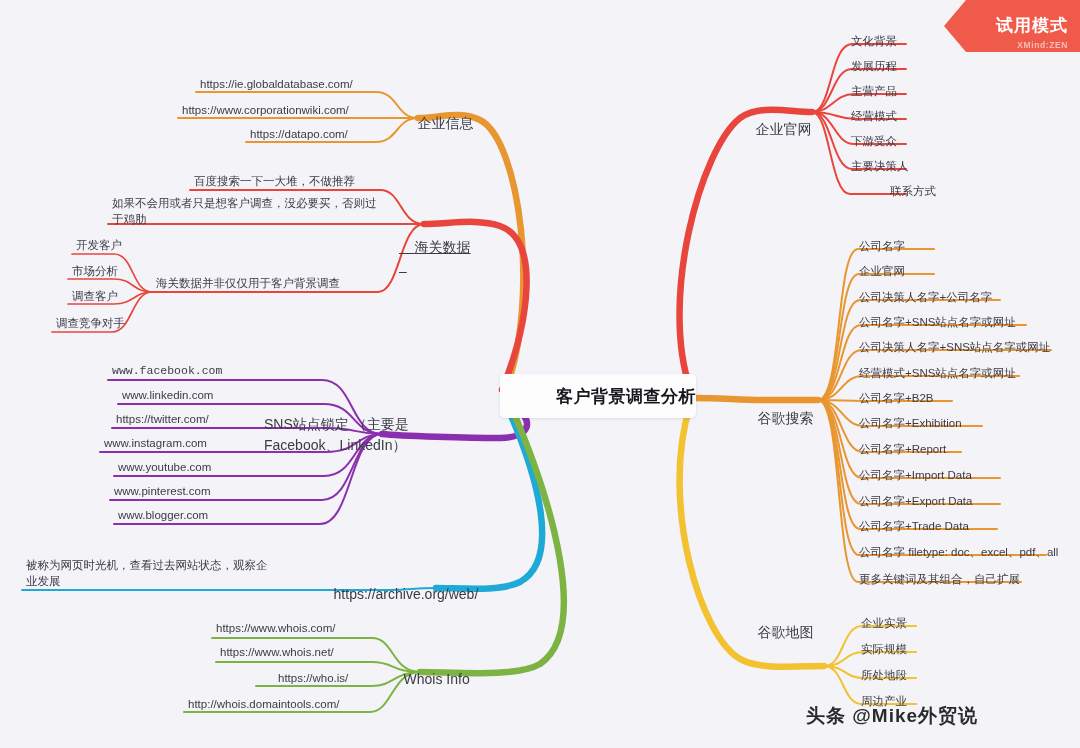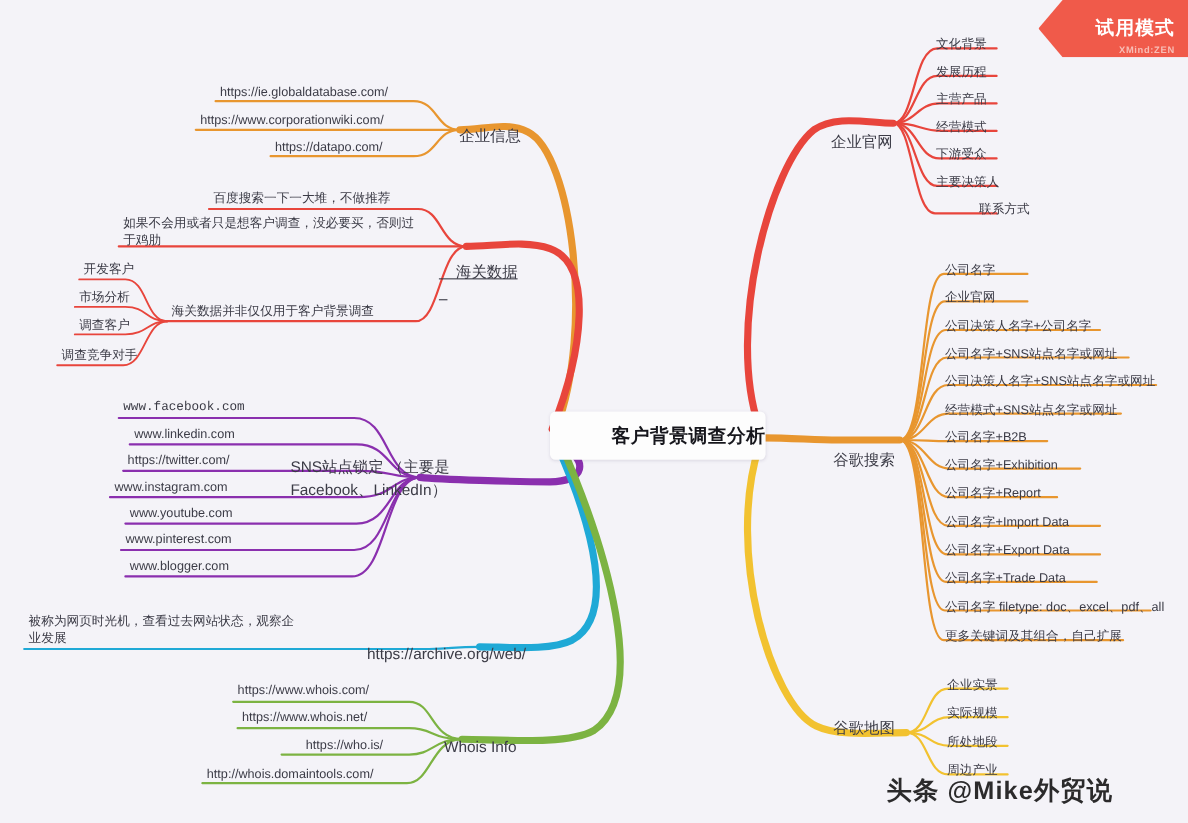--- a/index.html
+++ b/index.html
@@ -54,21 +54,21 @@
     color: #fff; font-size: 17px; font-weight: bold; letter-spacing: 1px;
   }
   #trial-sub {
     color: #f8bdb5; font-size: 8.5px; font-weight: bold;
     letter-spacing: .6px; margin-top: 3px;
   }
 
   
   #watermark {
     position: absolute; left: 806px; top: 703px;
-    font-size: 23px; font-weight: bold;
+    font-size: 19px; font-weight: bold;
     color: #1a1a1a;
     letter-spacing: 1px;
     opacity: .92;
   }
 </style>
 </head>
 <body>
 
 <div id="stage">
 
@@ -175,21 +175,21 @@
   <div class="node leaf" style="left:859px; top:366px;"><span>经营模式+SNS站点名字或网址</span></div>
   <div class="node leaf" style="left:859px; top:391px;"><span>公司名字+B2B</span></div>
   <div class="node leaf" style="left:859px; top:416px;"><span>公司名字+Exhibition</span></div>
   <div class="node leaf" style="left:859px; top:442px;"><span>公司名字+Report</span></div>
   <div class="node leaf" style="left:859px; top:468px;"><span>公司名字+Import Data</span></div>
   <div class="node leaf" style="left:859px; top:494px;"><span>公司名字+Export Data</span></div>
   <div class="node leaf" style="left:859px; top:519px;"><span>公司名字+Trade Data</span></div>
   <div class="node leaf" style="left:859px; top:545px;"><span>公司名字 filetype: doc、excel、pdf、all</span></div>
   <div class="node leaf" style="left:859px; top:572px;"><span>更多关键词及其组合，自己扩展</span></div>
 
-  <div class="node branch" style="left:742px; top:633px;">
+  <div class="node branch" style="left:742px; top:604px;">
     <span>谷歌地图</span>
   </div>
   <div class="node leaf" style="left:861px; top:616px;"><span>企业实景</span></div>
   <div class="node leaf" style="left:861px; top:642px;"><span>实际规模</span></div>
   <div class="node leaf" style="left:861px; top:668px;"><span>所处地段</span></div>
   <div class="node leaf" style="left:861px; top:694px;"><span>周边产业</span></div>
 
   <div class="node branch" style="left:402px; top:95px;">
     <span>企业信息</span>
   </div>

